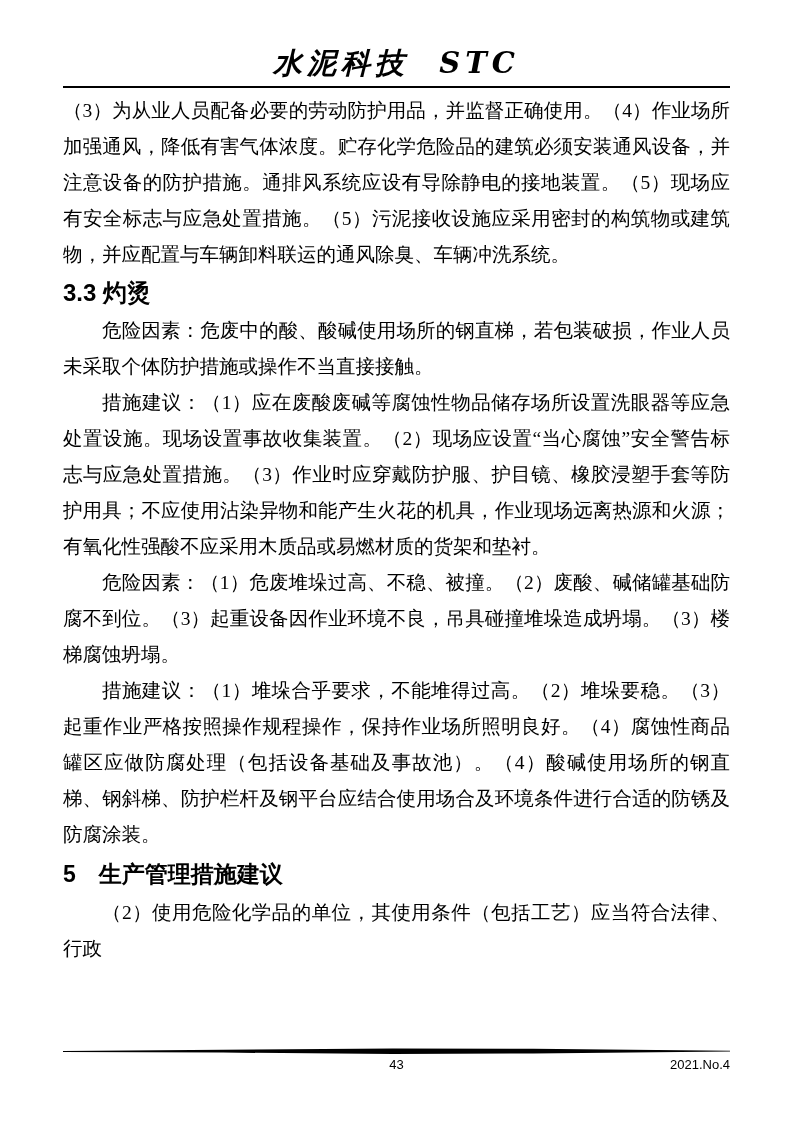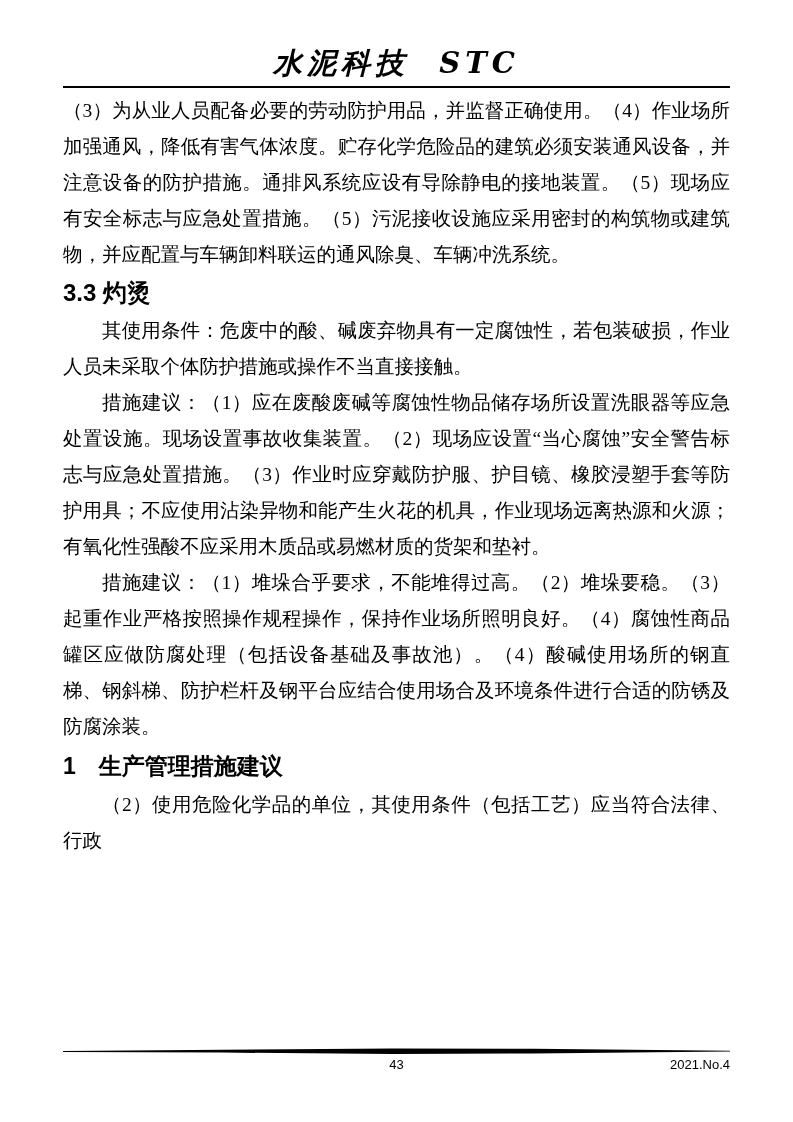--- a/index.html
+++ b/index.html
@@ -109,29 +109,30 @@
 
   <div class="journal-title">水泥科技  STC</div>
   <div class="header-rule"></div>
 
   <div class="content">
 
     <p class="para">（3）为从业人员配备必要的劳动防护用品，并监督正确使用。（4）作业场所加强通风，降低有害气体浓度。贮存化学危险品的建筑必须安装通风设备，并注意设备的防护措施。通排风系统应设有导除静电的接地装置。（5）现场应有安全标志与应急处置措施。（5）污泥接收设施应采用密封的构筑物或建筑物，并应配置与车辆卸料联运的通风除臭、车辆冲洗系统。</p>
 
     <h2 class="sec">3.3 灼烫</h2>
 
-    <p class="para indent">其使用条件：危废中的酸、碱废弃物具有一定腐蚀性，若包装破损，作业人员未采取个体防护措施或操作不当直接接触。</p>
+    <p class="para indent">危险因素：危废中的酸、酸碱使用场所的钢直梯，若包装破损，作业人员未采取个体防护措施或操作不当直接接触。</p>
 
     <p class="para indent">措施建议：（1）应在废酸废碱等腐蚀性物品储存场所设置洗眼器等应急处置设施。现场设置事故收集装置。（2）现场应设置“当心腐蚀”安全警告标志与应急处置措施。（3）作业时应穿戴防护服、护目镜、橡胶浸塑手套等防护用具；不应使用沾染异物和能产生火花的机具，作业现场远离热源和火源；有氧化性强酸不应采用木质品或易燃材质的货架和垫衬。</p>
 
 
+    <p class="para indent">危险因素：（1）危废堆垛过高、不稳、被撞。（2）废酸、碱储罐基础防腐不到位。（3）起重设备因作业环境不良，吊具碰撞堆垛造成坍塌。（3）楼梯腐蚀坍塌。</p>
 
     <p class="para indent">措施建议：（1）堆垛合乎要求，不能堆得过高。（2）堆垛要稳。（3）起重作业严格按照操作规程操作，保持作业场所照明良好。（4）腐蚀性商品罐区应做防腐处理（包括设备基础及事故池）。（4）酸碱使用场所的钢直梯、钢斜梯、防护栏杆及钢平台应结合使用场合及环境条件进行合适的防锈及防腐涂装。</p>
 
-    <h1 class="sec-major">1　生产管理措施建议</h1>
+    <h1 class="sec-major">5　生产管理措施建议</h1>
 
 
     <p class="para indent">（2）使用危险化学品的单位，其使用条件（包括工艺）应当符合法律、行政</p>
 
   </div>
 
   <div class="footer">
     <svg class="footer-rule-svg" viewBox="0 0 667 7" preserveAspectRatio="none">
       <polygon fill="#000000" points="0,3 160,1.8 330,0.4 470,0.8 667,2.8 667,3.6 470,5.4 330,6.1 160,4.6 0,3.9"></polygon>
     </svg>

